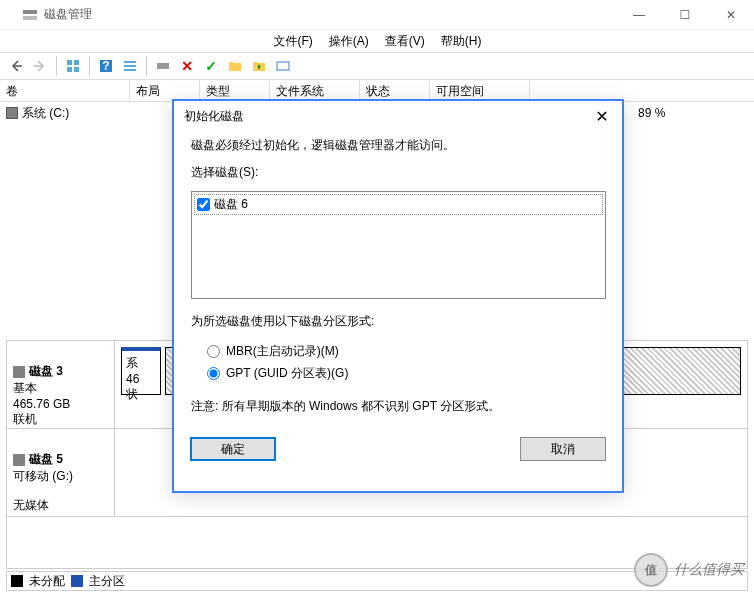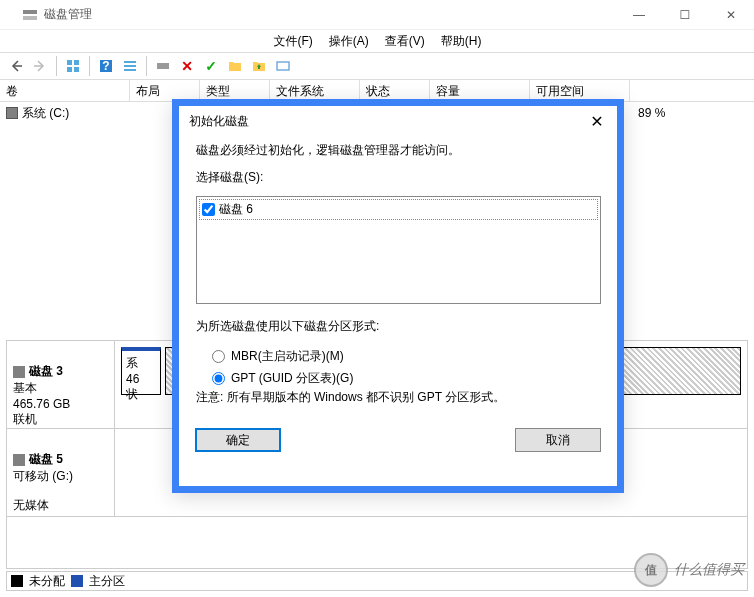--- a/index.html
+++ b/index.html
@@ -37,29 +37,29 @@
 .disk-icon { width: 12px; height: 12px; background: #808080; }
 .disk-content { flex: 1; padding: 6px; }
 .part-box { height: 48px; border: 1px solid #000; background: repeating-linear-gradient(45deg,#ccc,#ccc 2px,#fff 2px,#fff 4px); }
 .part-box.blue { border-top: 4px solid #2050b0; background: #fff; padding: 4px; }
 
 
 .legend { position: absolute; left: 6px; right: 6px; bottom: 6px; height: 20px; display: flex; align-items: center; gap: 6px; padding-left: 4px; border: 1px solid #ccc; background: #fff; }
 .leg-sw { width: 12px; height: 12px; }
 
 
-.overlay { position: absolute; left: 172px; top: 99px; width: 452px; height: 394px; background: #fff; border: 7px solid #3b82f6; box-shadow: 0 4px 20px rgba(0,0,0,0.15); }
+.overlay { position: absolute; left: 172px; top: 99px; width: 452px; height: 394px; background: #fff; border: 2px solid #3b82f6; box-shadow: 0 4px 20px rgba(0,0,0,0.15); }
 .dlg-title { height: 30px; display: flex; align-items: center; padding-left: 10px; }
 .dlg-title span { flex: 1; }
 .dlg-close { width: 40px; height: 30px; display: flex; align-items: center; justify-content: center; font-size: 16px; cursor: default; }
 .dlg-body { padding: 6px 16px 12px 17px; }
 .dlg-body p { margin-bottom: 10px; }
 .listbox { border: 1px solid #888; height: 108px; padding: 2px; margin-bottom: 14px; }
 .listbox-item { display: flex; align-items: center; gap: 4px; border: 1px dotted #888; padding: 1px 2px; }
-.radio-group { padding-left: 16px; }
+.radio-group { padding-left: 16px; margin-bottom: 14px; }
 .radio-row { display: flex; align-items: center; gap: 6px; height: 22px; }
 .dlg-buttons { display: flex; justify-content: space-between; gap: 2px; padding: 0 16px; }
 .dlg-btn { width: 86px; height: 24px; border: 1px solid #888; background: #e1e1e1; text-align: center; line-height: 22px; cursor: default; }
 .dlg-btn.primary { border: 2px solid #0078d7; line-height: 20px; }
 
 
 .watermark { position: absolute; right: 10px; bottom: 10px; display: flex; align-items: center; gap: 6px; opacity: 0.85; }
 .wm-circle { width: 34px; height: 34px; border-radius: 50%; background: #ddd; border: 2px solid #aaa; display: flex; align-items: center; justify-content: center; font-weight: bold; color: #666; }
 .wm-text { color: #666; font-size: 14px; font-style: italic; }
 </style>
@@ -147,21 +147,20 @@
       </svg>
     </div>
 </div>
 
 <div class="table-head">
   <div class="th" style="width:130px">卷</div>
   <div class="th" style="width:70px">布局</div>
   <div class="th" style="width:70px">类型</div>
   <div class="th" style="width:90px">文件系统</div>
   <div class="th" style="width:70px">状态</div>
-  <div class="th" style="width:100px">容量</div>
   <div class="th" style="width:100px">可用空间</div>
 </div>
 
 <div class="volume-row">
   <div class="vol-icon"></div>
   <span style="width:116px">系统 (C:)</span>
   <span style="margin-left:500px">89 %</span>
 </div>
 
 <div class="disk-area">

